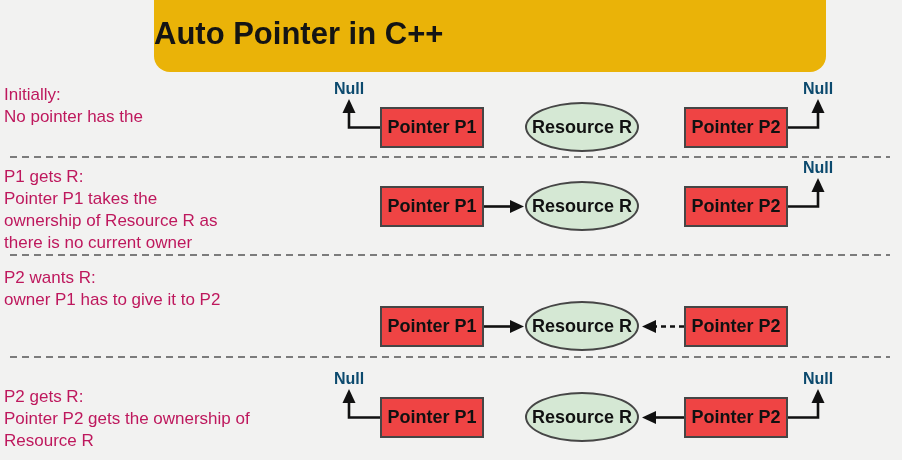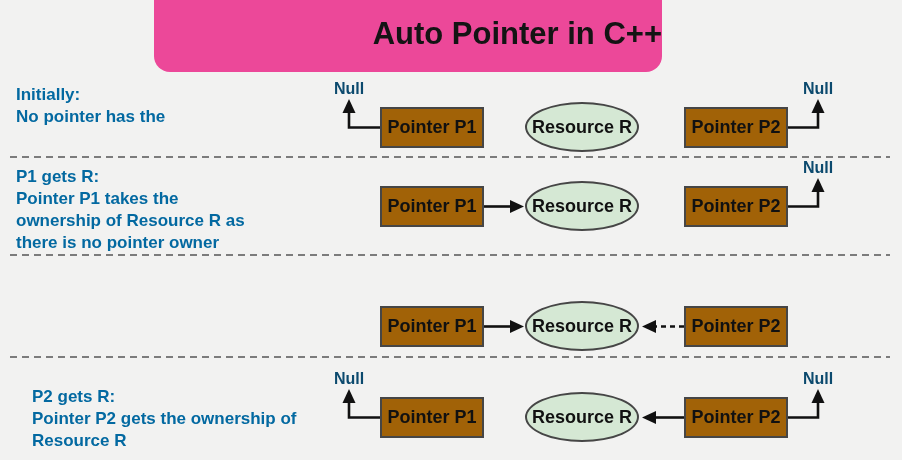--- a/index.html
+++ b/index.html
@@ -19,52 +19,52 @@
     pointer-events: none;
   }
   .divider { stroke: #7c7c7c; stroke-width: 2.2; stroke-dasharray: 7 5; fill: none; }
   .conn { stroke: #111111; stroke-width: 2.6; fill: none; }
   .conn.dashed { stroke-dasharray: 5 4; }
   .head { fill: #111111; stroke: none; }
 
   .title-panel {
     position: absolute;
     left: 154px; top: 0;
-    width: 508px; height: 72px;
-    background: #ec4899;
+    width: 672px; height: 72px;
+    background: #eab308;
     border-radius: 0 0 16px 16px;
-    display: flex; align-items: center; justify-content: flex-end;
+    display: flex; align-items: center; justify-content: flex-start;
   }
   .title-panel h1 {
     font-size: 31px;
     font-weight: bold;
     color: #141414;
     letter-spacing: 0px;
     padding-bottom: 4px;
   }
 
   .caption {
     position: absolute;
-    left: 16px;
-    color: #0369a1;
+    left: 4px;
+    color: #be185d;
     font-size: 17px;
-    font-weight: bold;
+    font-weight: normal;
     line-height: 22px;
     white-space: nowrap;
   }
   .caption span { display: block; }
   #cap-1 { top: 84px; }
   #cap-2 { top: 166px; }
   #cap-3 { top: 267px; }
-  #cap-4 { top: 386px; margin-left: 16px; }
+  #cap-4 { top: 386px; }
 
   .node-box {
     position: absolute;
     width: 104px; height: 41px;
-    background: #a16207;
+    background: #ef4444;
     border: 2px solid #464646;
     display: flex; align-items: center; justify-content: center;
     font-size: 18px; font-weight: bold; color: #111111;
   }
   .node-ellipse {
     position: absolute;
     width: 114px; height: 50px;
     background: #d5e8d4;
     border: 2px solid #464646;
     border-radius: 50%;
@@ -150,23 +150,25 @@
   </div>
 
   <div class="caption" id="cap-1">
     <span>Initially:</span>
     <span>No pointer has the</span>
   </div>
   <div class="caption" id="cap-2">
     <span>P1 gets R:</span>
     <span>Pointer P1 takes the</span>
     <span>ownership of Resource R as</span>
-    <span>there is no pointer owner</span>
+    <span>there is no current owner</span>
   </div>
   <div class="caption" id="cap-3">
+    <span>P2 wants R:</span>
+    <span>owner P1 has to give it to P2</span>
   </div>
   <div class="caption" id="cap-4">
     <span>P2 gets R:</span>
     <span>Pointer P2 gets the ownership of</span>
     <span>Resource R</span>
   </div>
 
   <div class="null-label" style="left:324px; top:80px;">Null</div>
   <div class="node-box r1 p1">Pointer P1</div>
   <div class="node-ellipse r1">Resource R</div>

